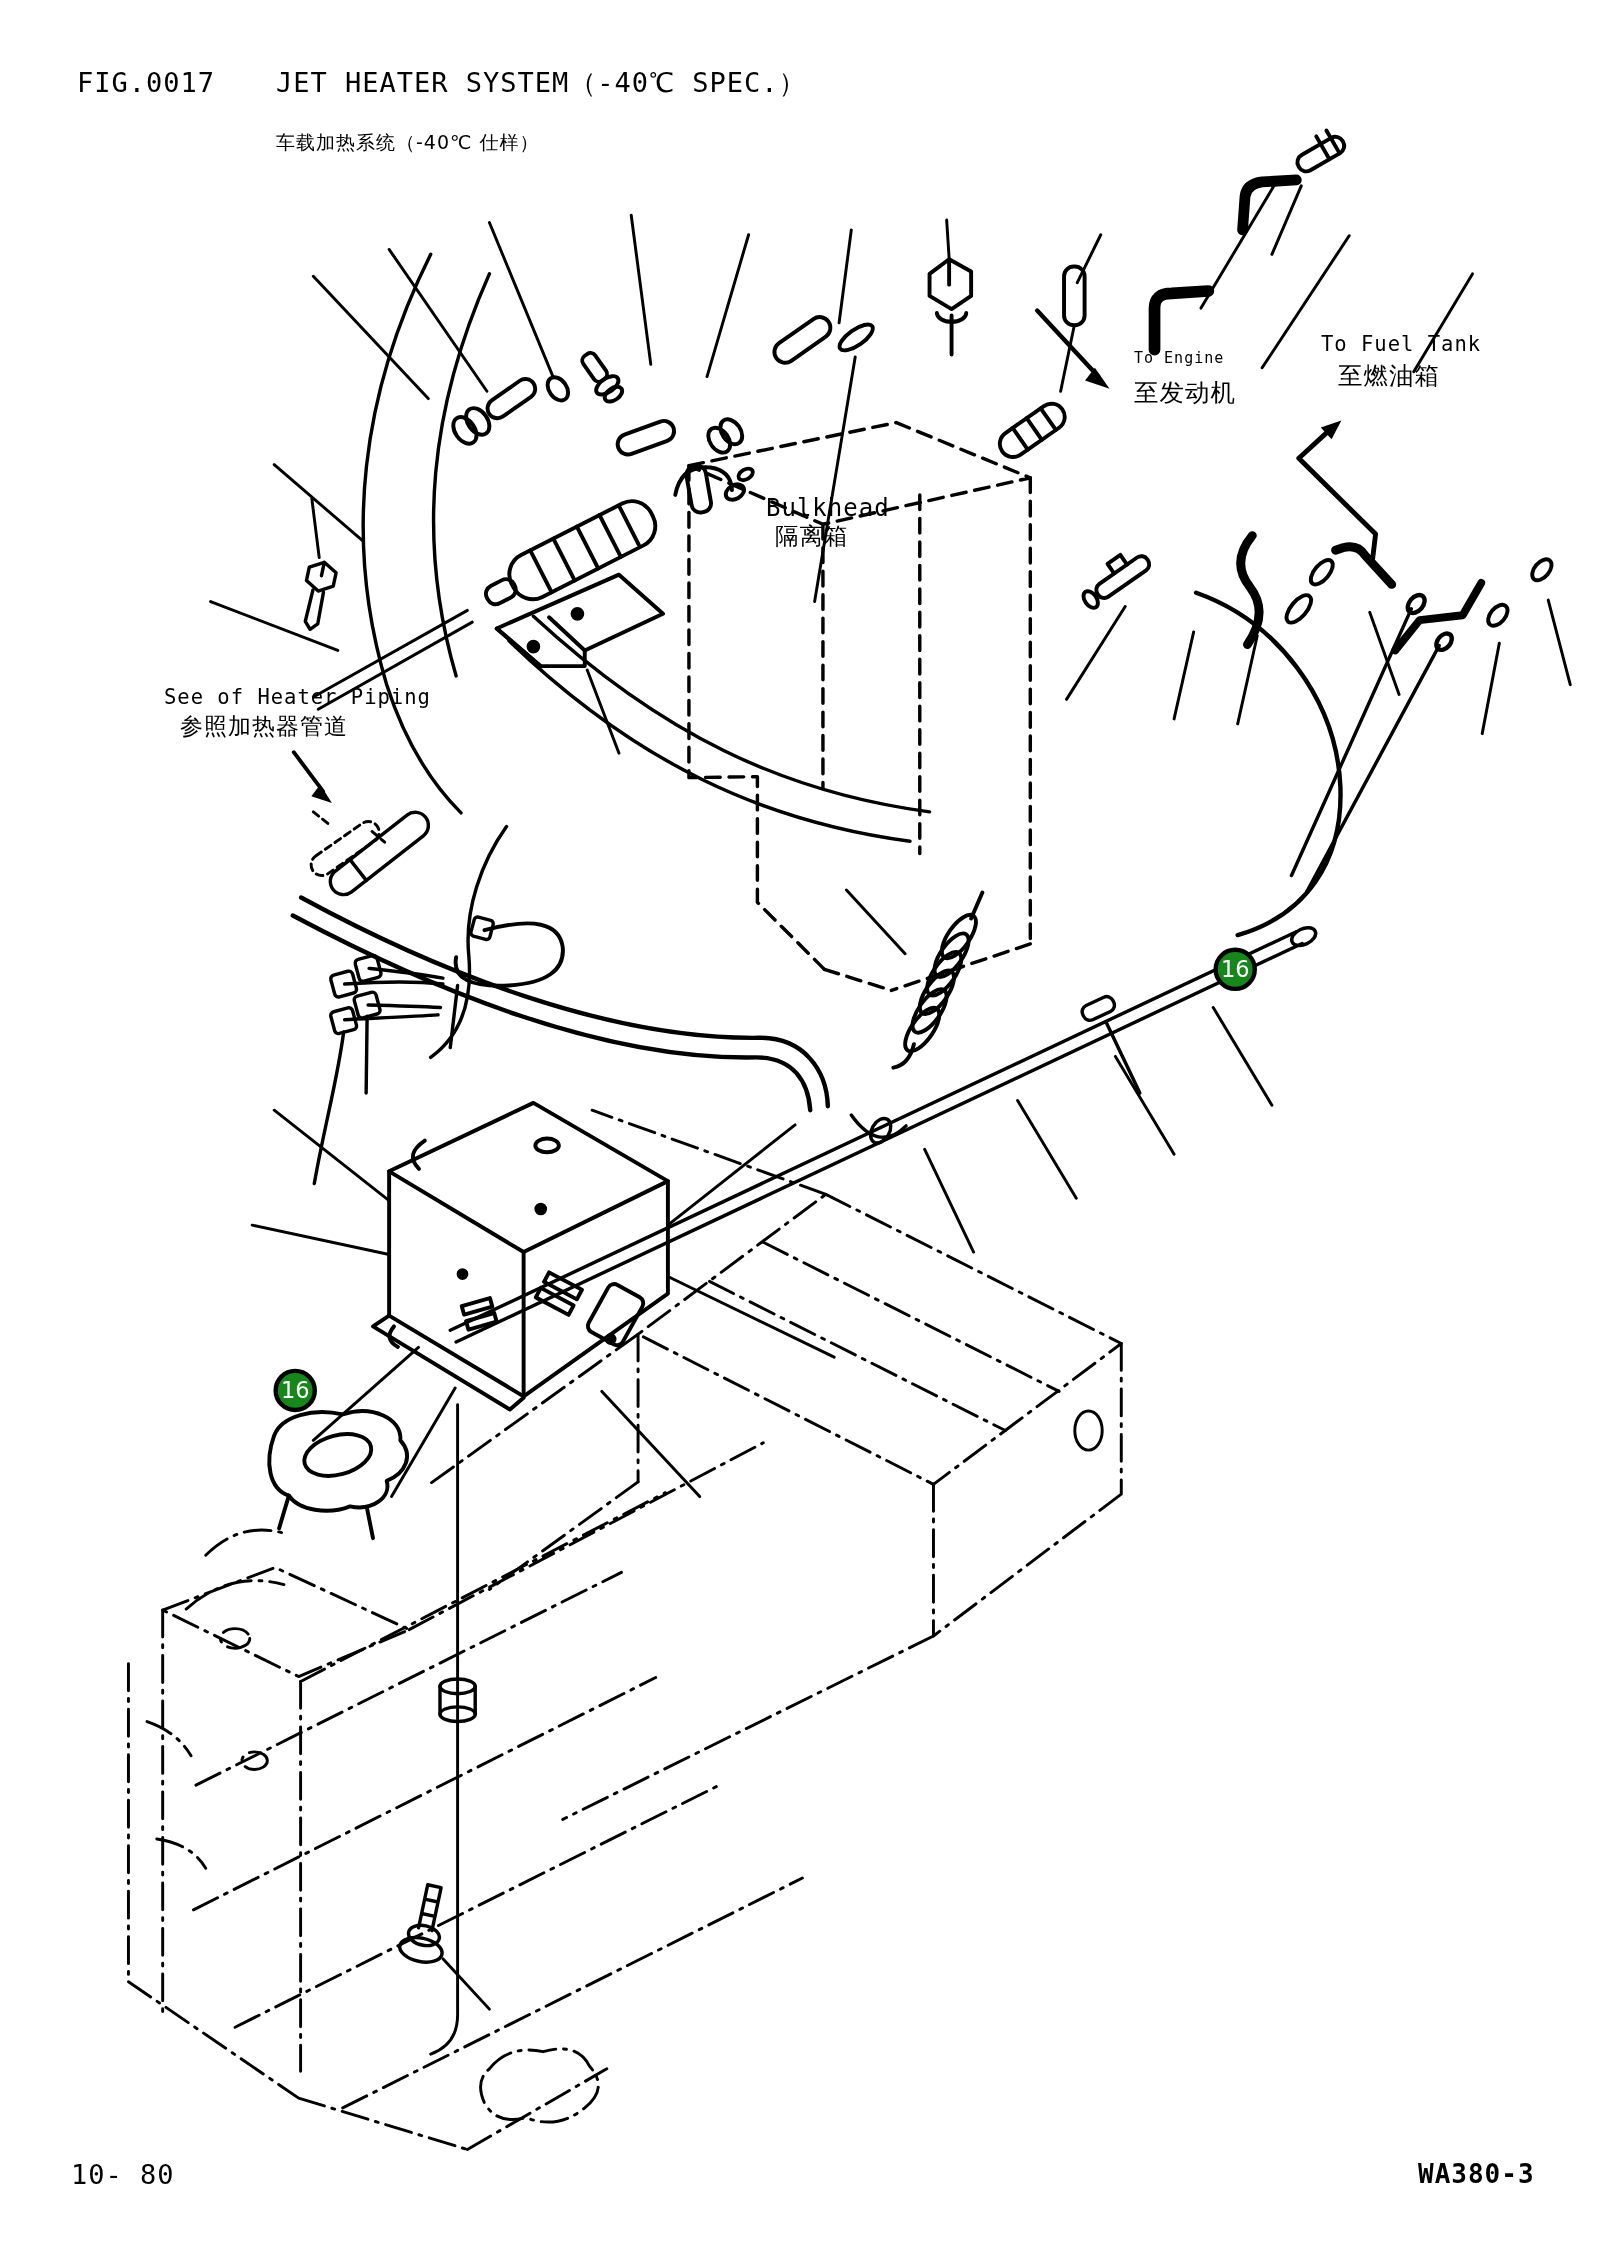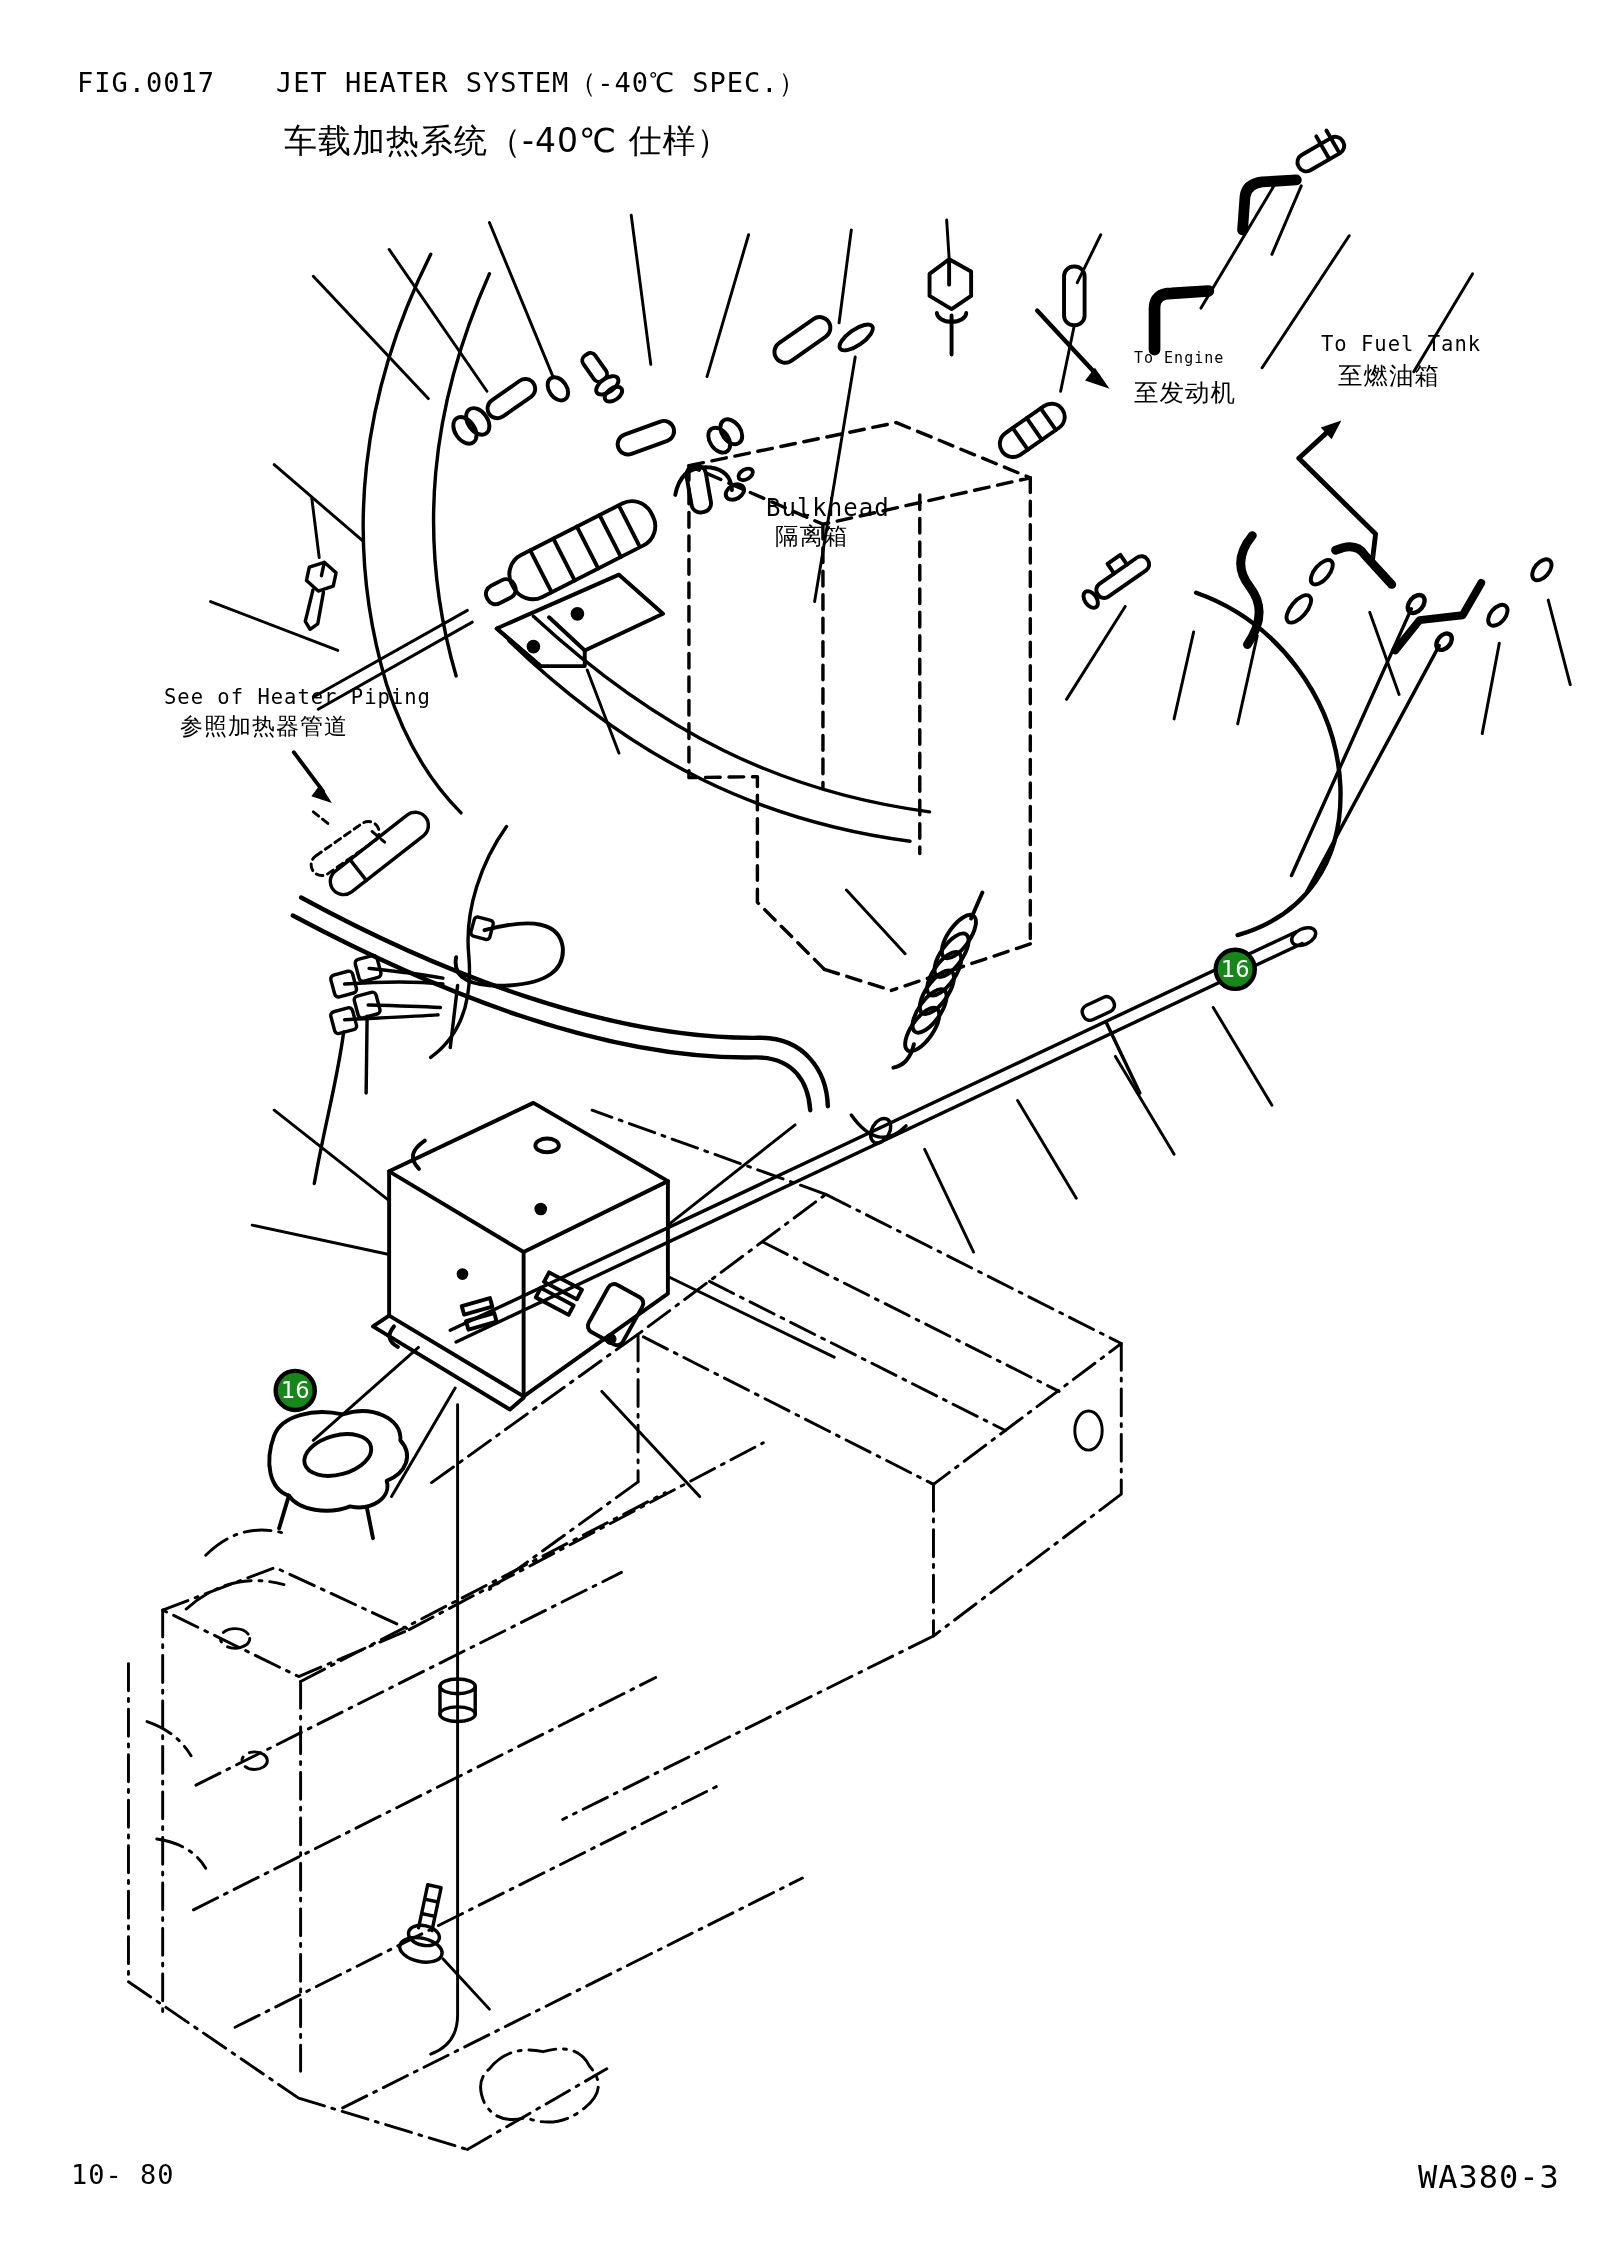--- a/index.html
+++ b/index.html
@@ -1,31 +1,31 @@
 <!DOCTYPE html>
 <html style="font-size:7.8px"><head>
 <meta charset="utf-8">
 <style>
   html,body{margin:0;padding:0;background:#e8e8e8;}
   .sheet{position:relative;width:1618px;height:2261px;background:#ffffff;overflow:hidden;
          font-family:"DejaVu Sans Mono","Liberation Mono",monospace;color:#000;}
   .lbl{position:absolute;white-space:nowrap;line-height:1.1;letter-spacing:1px;}
   .t-fig   {left:77px;top:68px;font-size:27px;}
   .t-en    {left:276px;top:68px;font-size:27px;}
-  .t-zh    {left:276px;top:123px;font-size:33px;font-family:"DejaVu Sans","Liberation Sans",sans-serif;margin-left:8px;}
+  .t-zh    {left:276px;top:132px;font-size:19px;font-family:"DejaVu Sans","Liberation Sans",sans-serif;}
   .l-eng-en{left:1134px;top:350px;font-size:15px;}
   .l-eng-zh{left:1134px;top:380px;font-size:24.5px;font-family:"DejaVu Sans",sans-serif;}
   .l-fue-en{left:1321px;top:333px;font-size:20.5px;}
   .l-fue-zh{left:1338px;top:363px;font-size:24.5px;font-family:"DejaVu Sans",sans-serif;}
   .l-blk-en{left:766px;top:495px;font-size:24px;}
   .l-blk-zh{left:775px;top:524px;font-size:23.5px;font-family:Liberation Serif, serif;}
   .l-see-en{left:164px;top:686px;font-size:20.5px;}
   .l-see-zh{left:180px;top:714px;font-size:23px;font-family:"DejaVu Sans",sans-serif;}
   .f-l{left:71px;top:2160px;font-size:27px;}
-  .f-r{left:1418px;top:2160px;font-size:32px;}
+  .f-r{left:1418px;top:2160px;font-size:26px;font-weight:bold;}
   svg{position:absolute;left:0;top:0;}
   .ink{stroke:#000;fill:none;stroke-linecap:round;stroke-linejoin:round;}
 </style>
 </head>
 <body>
 
 <div class="sheet">
 
   <svg width="1618" height="2261" viewBox="0 0 3307 4623">
 

